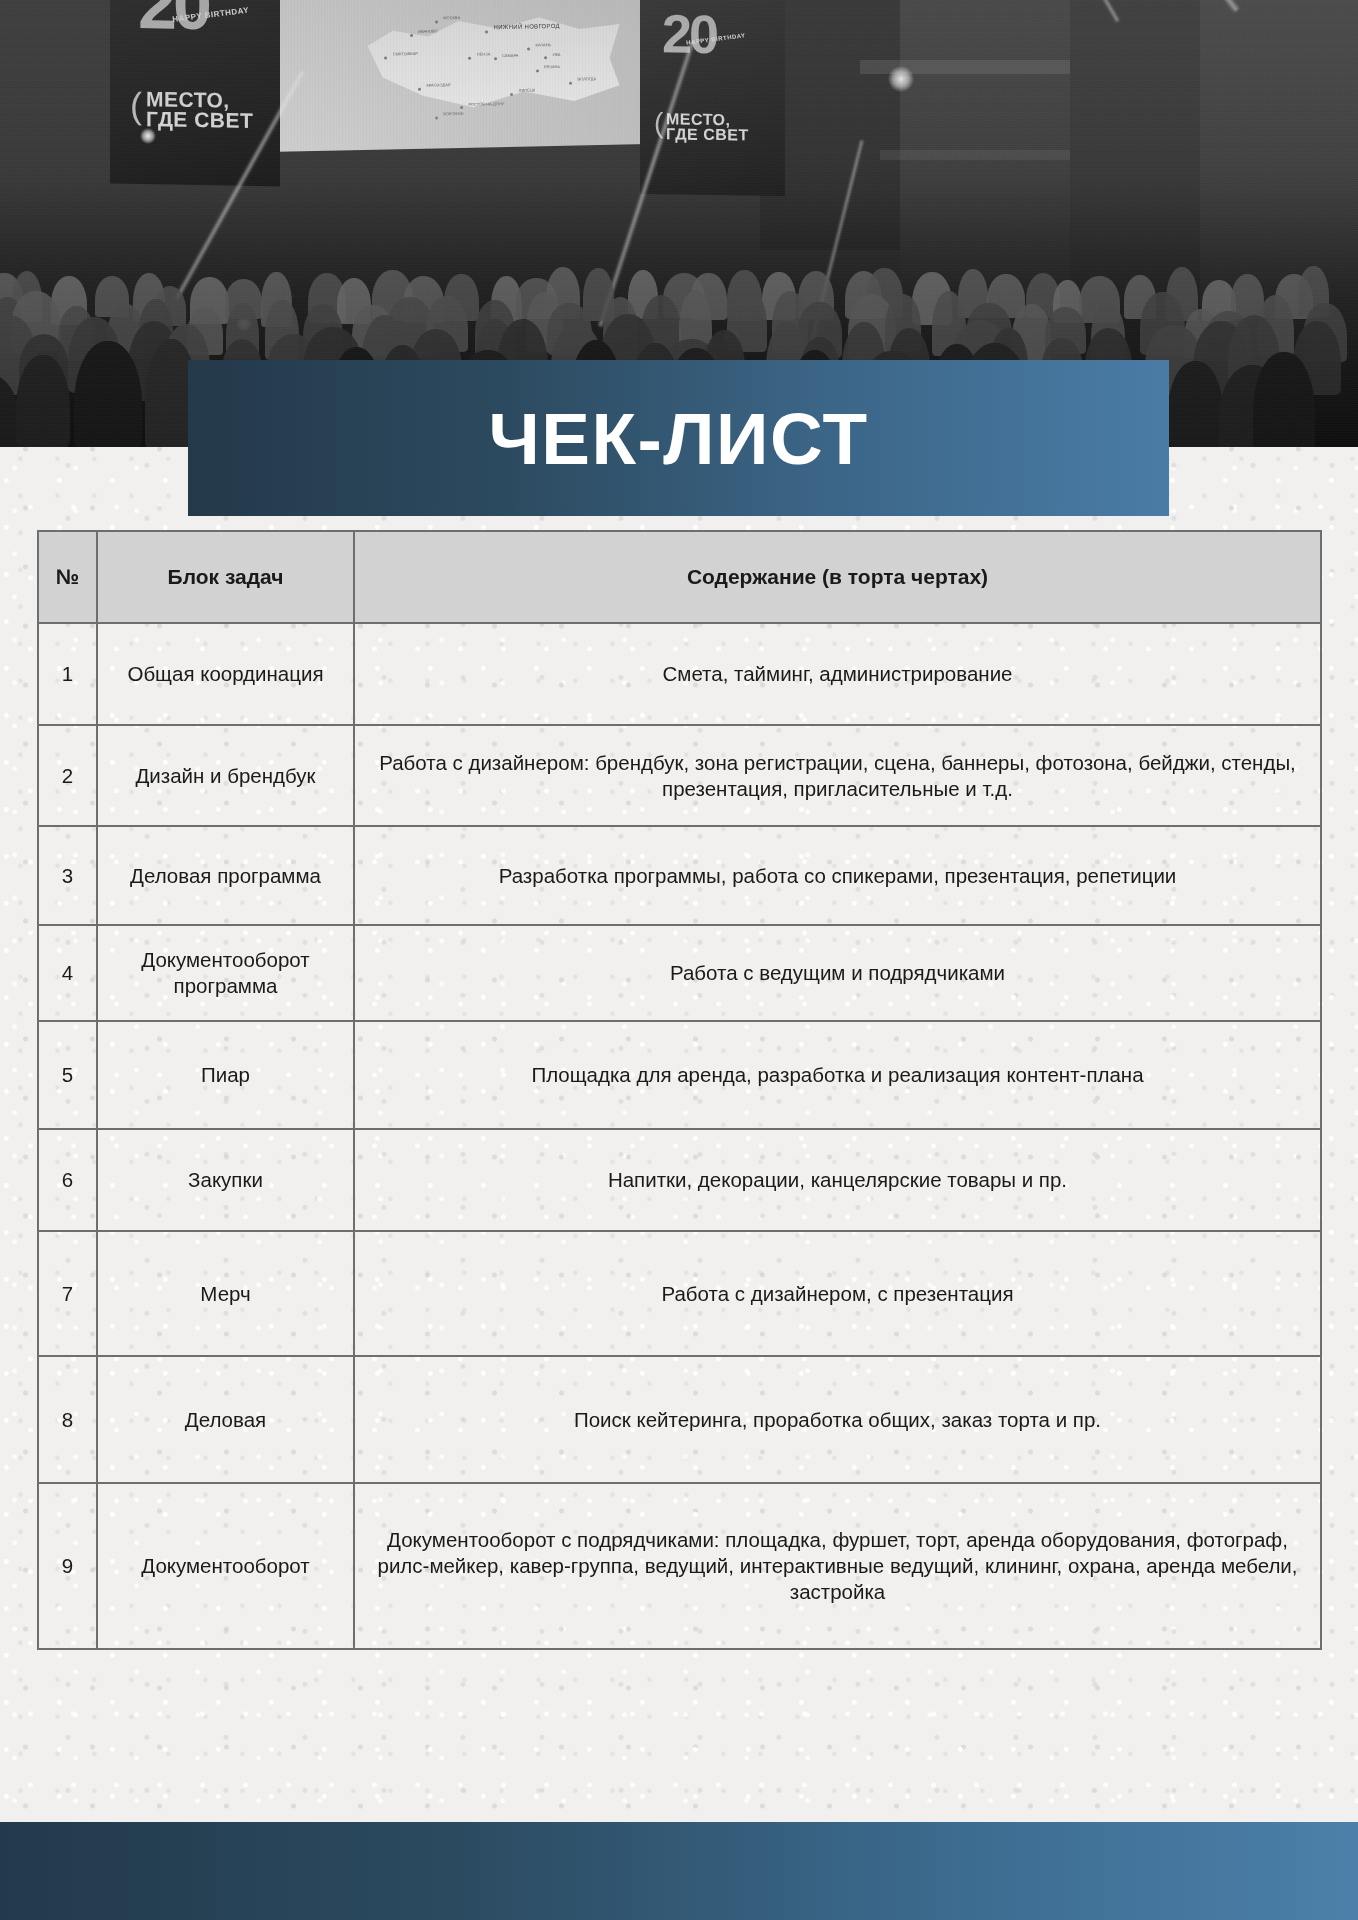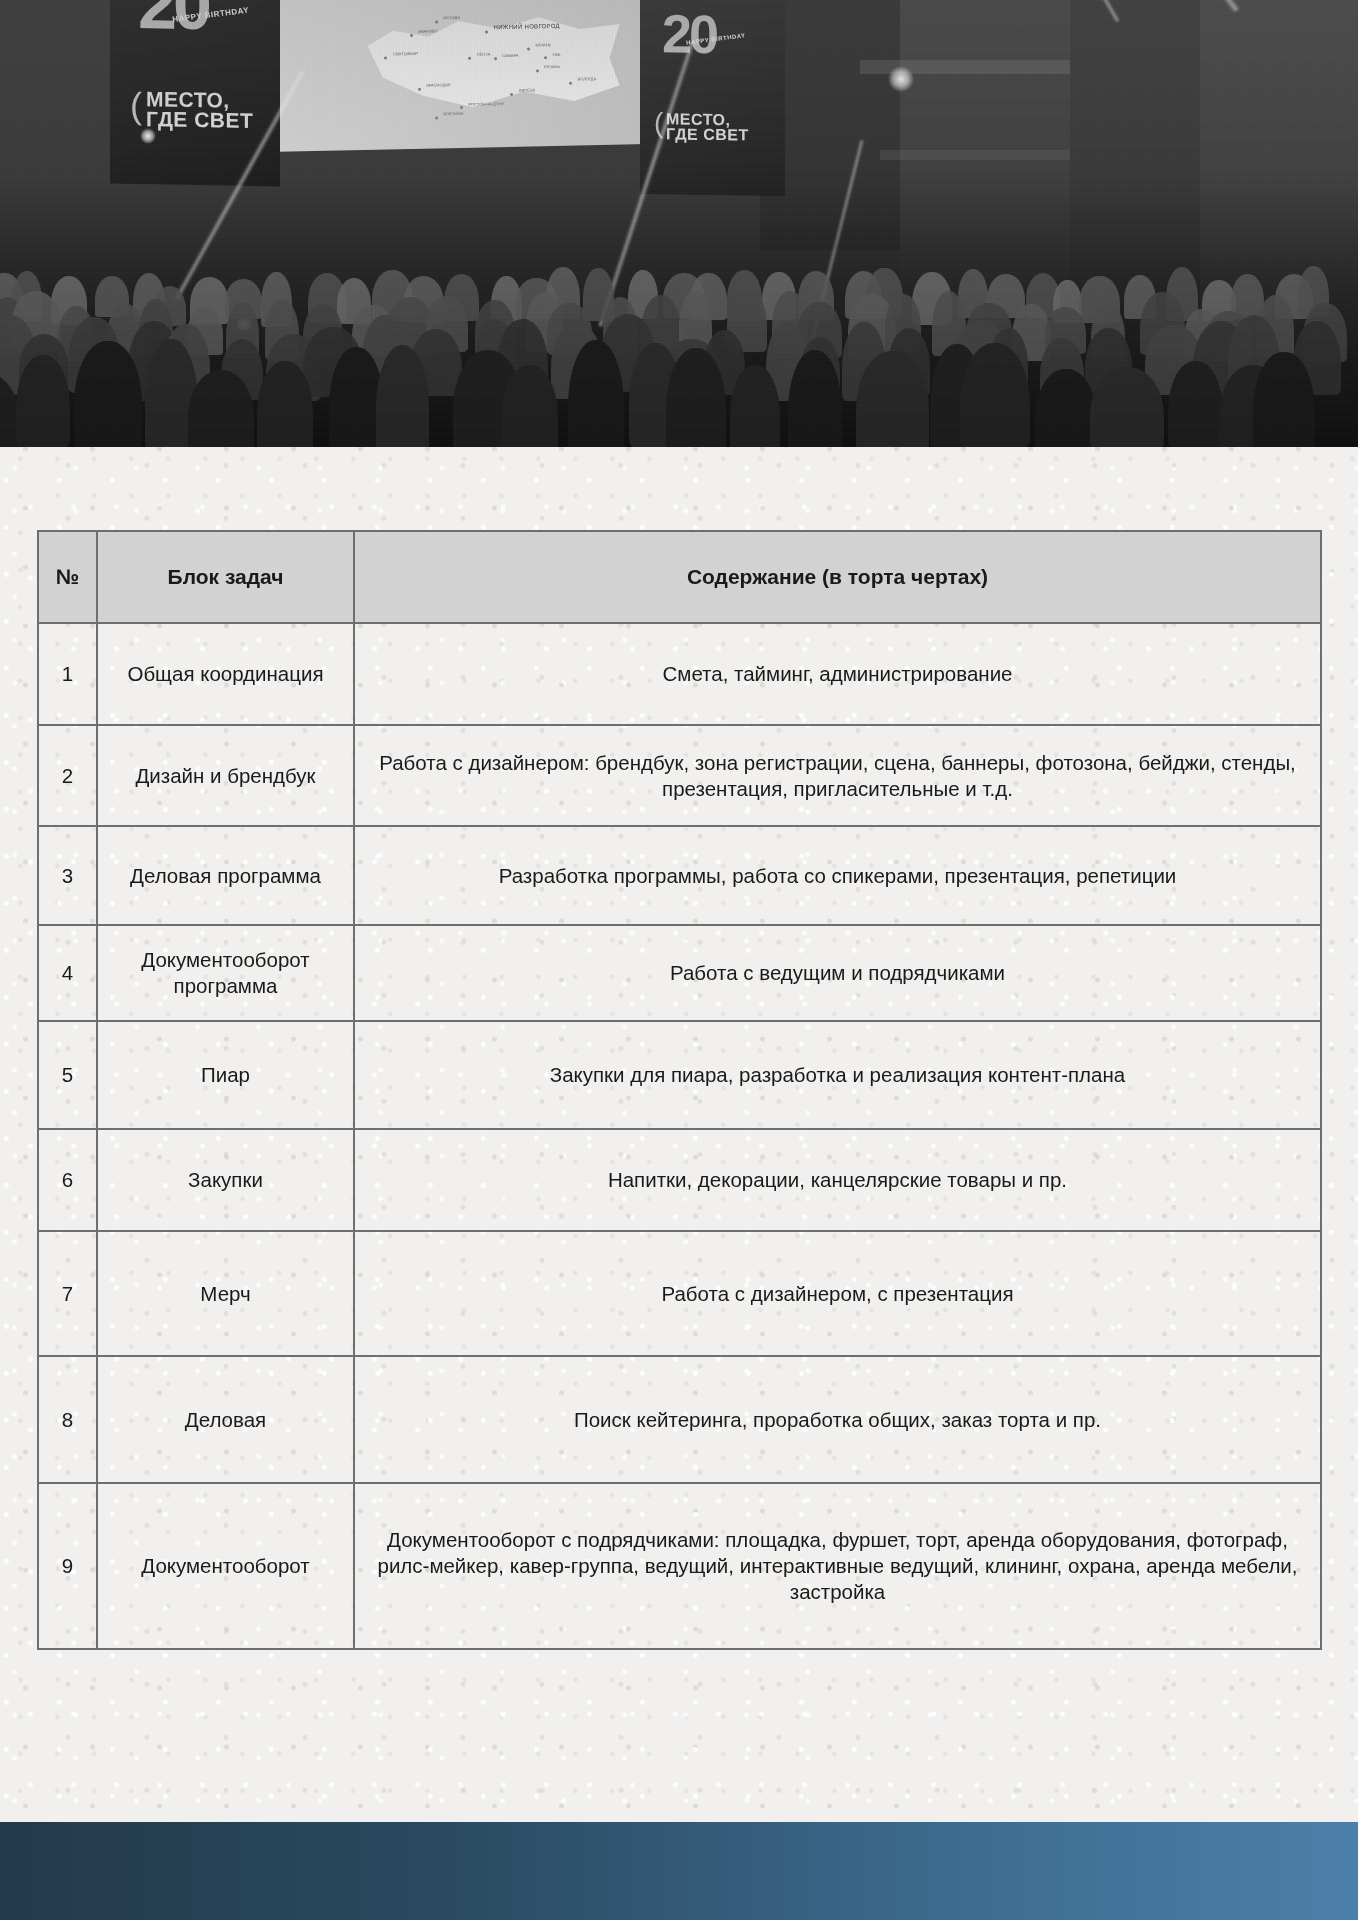--- a/index.html
+++ b/index.html
@@ -459,20 +459,23 @@
           <div class="head" style="left: 1167.94px; width: 55.1056px; height: 86.928px; bottom: -1.17053px; background: rgb(37, 37, 36); opacity: 1;"></div>
           <div class="head" style="left: 1218.53px; width: 67.1171px; height: 89.1571px; bottom: -7.22611px; background: rgb(42, 42, 41); opacity: 1;"></div>
           <div class="head" style="left: 1253.07px; width: 61.4621px; height: 103.093px; bottom: -7.90489px; background: rgb(31, 31, 30); opacity: 1;"></div>
         </div>
 
       <div class="photo-shade"></div>
       <div class="photo-grain"></div>
     </div>
   </div>
 
+  <div class="title-banner">
+    <div class="title-text">ЧЕК-ЛИСТ</div>
+  </div>
 
   <div class="table-wrap">
     <table class="checklist">
       <colgroup>
         <col class="col-num">
           <col class="col-blk">
           <col class="col-desc">
       </colgroup>
       <thead>
         <tr>
@@ -498,21 +501,21 @@
           <td>Разработка программы, работа со спикерами, презентация, репетиции</td>
         </tr>
         <tr class="r4">
           <td>4</td>
           <td>Документооборот программа</td>
           <td>Работа с ведущим и подрядчиками</td>
         </tr>
         <tr class="r5">
           <td>5</td>
           <td>Пиар</td>
-          <td>Закупки для пиара, разработка и реализация контент-плана</td>
+          <td>Площадка для аренда, разработка и реализация контент-плана</td>
         </tr>
         <tr class="r6">
           <td>6</td>
           <td>Закупки</td>
           <td>Напитки, декорации, канцелярские товары и пр.</td>
         </tr>
         <tr class="r7">
           <td>7</td>
           <td>Мерч</td>
           <td>Работа с дизайнером, с презентация</td>

